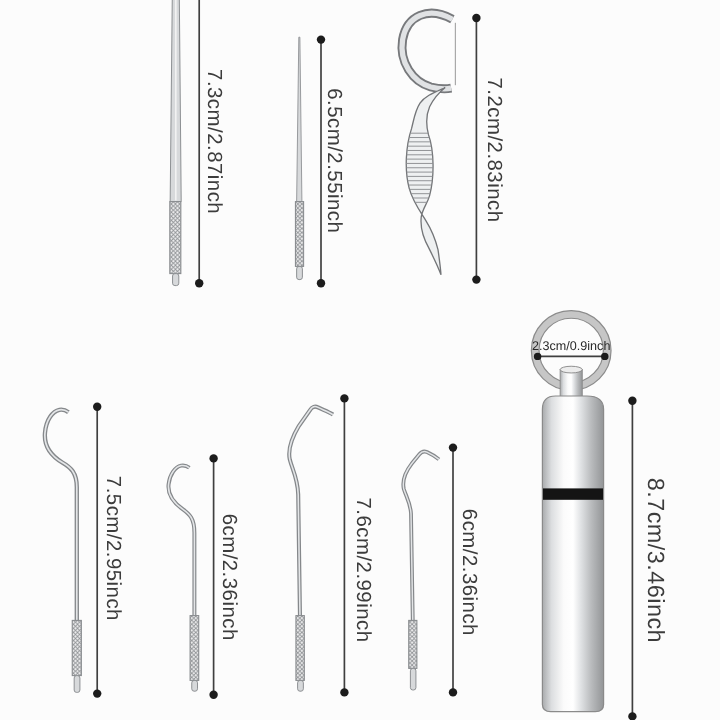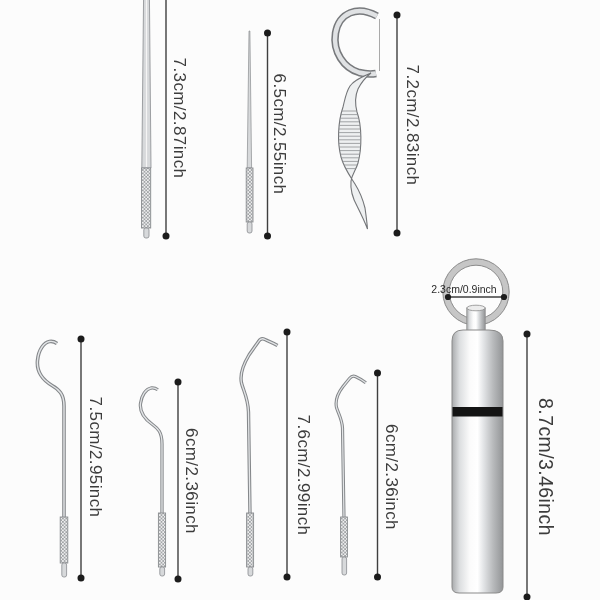--- a/index.html
+++ b/index.html
@@ -157,15 +157,15 @@
   </svg>
 
   <div class="dim-label" style="left:179px;top:118px">7.3cm/2.87inch</div>
   <div class="dim-label" style="left:279px;top:134px">6.5cm/2.55inch</div>
   <div class="dim-label" style="left:412px;top:125px">7.2cm/2.83inch</div>
   <div class="dim-label" style="left:95px;top:457px">7.5cm/2.95inch</div>
   <div class="dim-label" style="left:191px;top:481px">6cm/2.36inch</div>
   <div class="dim-label" style="left:303px;top:475px">7.6cm/2.99inch</div>
   <div class="dim-label" style="left:391px;top:477px">6cm/2.36inch</div>
   <div class="dim-label big" style="left:545px;top:467px">8.7cm/3.46inch</div>
-  <div class="ring-label" style="left:464px;top:289px">2.3cm/0.9inch</div>
+  <div class="ring-label" style="left:476px;top:289px">2.3cm/0.9inch</div>
 
 </div>
 
 </body></html>

